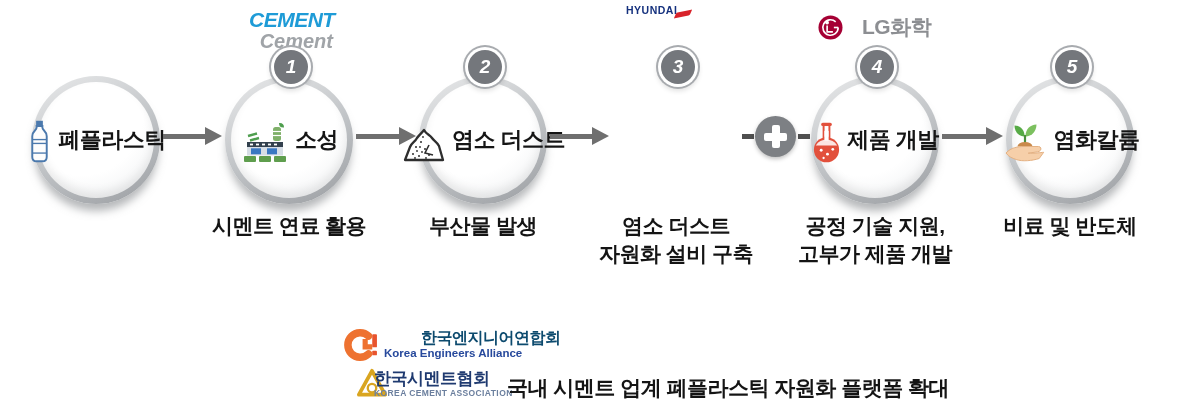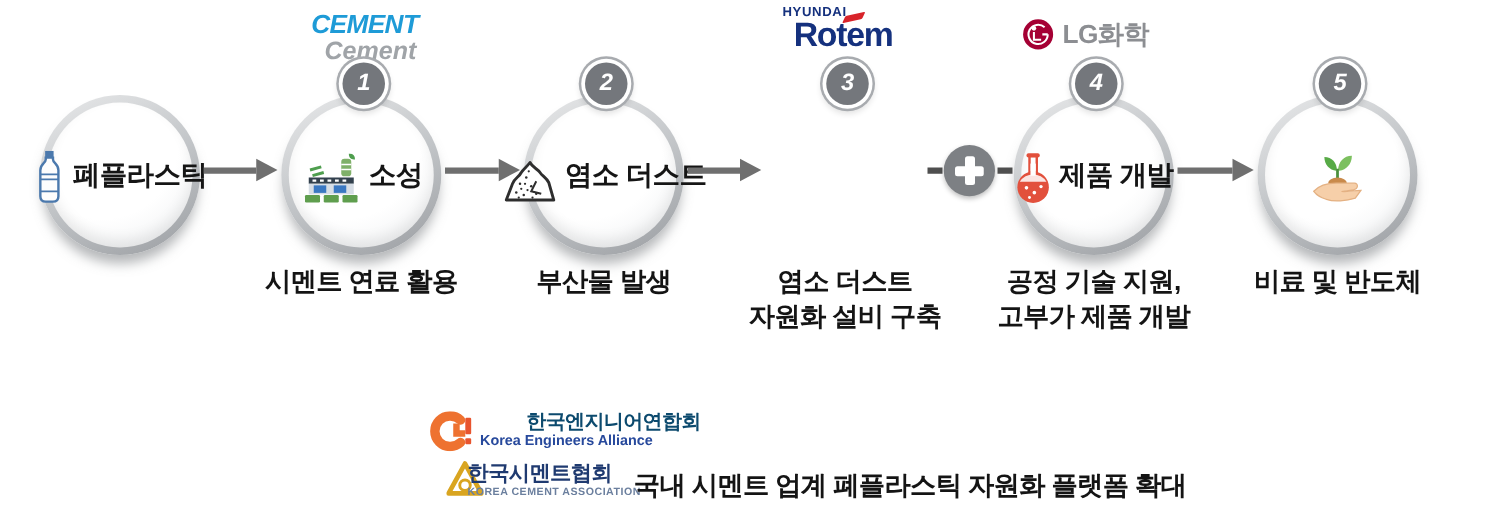--- a/index.html
+++ b/index.html
@@ -48,21 +48,21 @@
   .sampyo{position:absolute;left:249px;top:8px;width:84px;}
   .sampyo-name{font-size:21px;font-weight:900;font-style:italic;color:#1e9bd7;letter-spacing:-0.5px;}
   .sampyo-sub{font-size:20px;font-weight:600;font-style:italic;color:#a0a4a8;text-align:right;margin-top:-2px;}
 
   .rotem{position:absolute;left:624px;top:4px;width:95px;}
   .rotem-top{font-size:10.5px;font-weight:700;color:#15317e;letter-spacing:0.5px;margin-left:2px;}
   .rotem-name{font-size:27px;font-weight:800;color:#15317e;letter-spacing:-1px;margin-left:11px;margin-top:-3px;}
   .rotem-accent{position:absolute;left:52px;top:7px;width:14px;height:6px;background:#d8232a;
         transform:skewX(-35deg) rotate(-14deg);border-radius:1px;}
 
-  .lgchem{position:absolute;left:818px;top:13px;display:flex;align-items:center;gap:7px;}
+  .lgchem{position:absolute;left:818px;top:13px;display:flex;align-items:center;gap:19px;}
   .lgchem-name{font-size:21px;font-weight:700;color:#8c8e92;letter-spacing:-0.5px;}
 
   
   .partner-mark1{position:absolute;left:341px;top:329px;}
   .partner-org1{position:absolute;left:384px;top:329px;}
   .partner-mark2{position:absolute;left:357px;top:368px;}
   .partner-org2{position:absolute;left:374px;top:369px;}
   .org-kr1{font-size:16px;font-weight:800;color:#0c4a6e;letter-spacing:-0.5px;line-height:18px;margin-left:37px;}
   .org-en1{font-size:11.5px;font-weight:700;color:#27499c;line-height:13px;}
   .org-kr2{font-size:17px;font-weight:800;color:#1f3a70;letter-spacing:-0.5px;line-height:19px;}
@@ -77,21 +77,20 @@
 
 <div class="canvas">
 
   <div class="sampyo">
     <div class="sampyo-name">CEMENT</div>
     <div class="sampyo-sub">Cement</div>
   </div>
 
   <div class="rotem">
     <div class="rotem-top">HYUNDAI</div>
-    <div class="rotem-name">Rotem</div>
     <div class="rotem-accent"></div>
   </div>
 
   <div class="lgchem">
     <svg width="25" height="25" viewBox="0 0 26 26">
       <circle cx="13" cy="13" r="12.5" fill="#a50034"></circle>
       <circle cx="9.5" cy="8" r="1.9" fill="#fff"></circle>
       <path d="M9.5 11 v6.5 h6" stroke="#fff" stroke-width="1.7" fill="none"></path>
       <path d="M21 13 a8 8 0 1 1 -2.6-5.9" stroke="#fff" stroke-width="1.7" fill="none"></path>
       <path d="M21 13 h-4.5" stroke="#fff" stroke-width="1.7"></path>
@@ -213,20 +212,21 @@
     <div class="node-content">
       <div class="icon-box">
         <svg width="48" height="44" viewBox="0 0 48 44">
           <path d="M23.5 16 C 23.5 10 19.5 5.5 13.5 5.5 C 13.5 11.5 17.5 16 23 16.5 z" fill="#57aa46"></path>
           <path d="M24.5 16 C 24.5 9.5 29 4.5 35.5 4.5 C 35.5 11 31 16 25.5 16.5 z" fill="#7cc05f"></path>
           <path d="M24 23 v-8" stroke="#4b8f3c" stroke-width="2.2" fill="none"></path>
           <path d="M16.5 26.5 a7.5 4.5 0 0 1 15 0 z" fill="#c98a4b"></path>
           <path d="M5 33 c5-5.5 12-6.5 18-6.5 l14.5 0 c3.5 0.2 3.2 4.8-0.8 5.3 l-9.5 1.4 c6.5 0.3 12.5-0.7 15.5-0.9 l-4.5 6.2 c-7 2.3-17 3.2-23 1 c-4.2-1.5-7.2-2.5-10.2-6.5 z" fill="#f6cfa9" stroke="#e4b183" stroke-width="1"></path>
         </svg>
       </div>
+      <div class="node-label">염화칼륨</div>
     </div>
   </div>
 
   <div class="desc d2">
     <div>시멘트 연료 활용</div>
   </div>
   <div class="desc d3">
     <div>부산물 발생</div>
   </div>
   <div class="desc d4">

